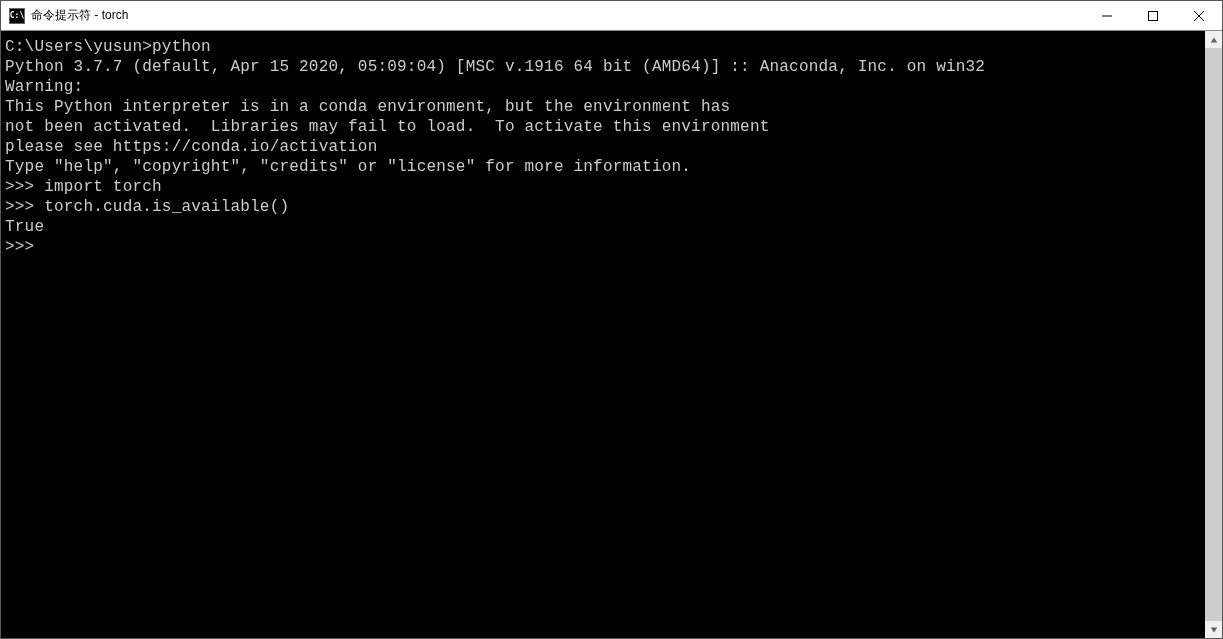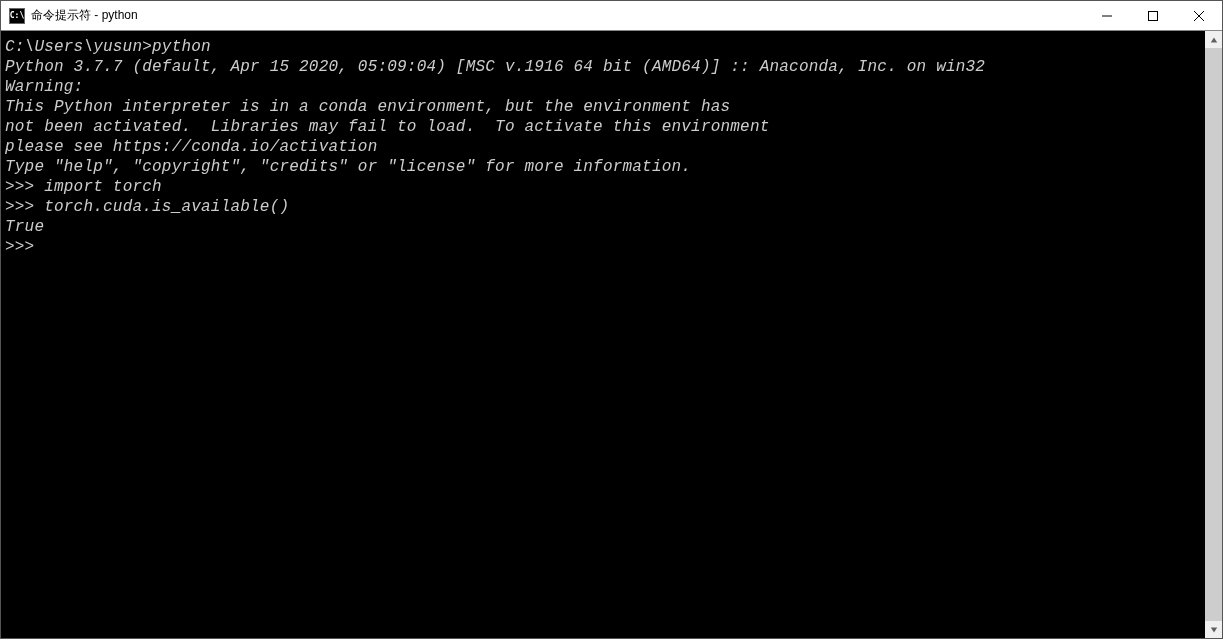--- a/index.html
+++ b/index.html
@@ -64,21 +64,20 @@
       height: 10px;
       stroke: #000;
       stroke-width: 1;
       fill: none;
     }
     .content-wrap {
       flex: 1;
       display: flex;
       min-height: 0;
       background: #000;
-      font-style: italic;
     }
     .terminal {
       flex: 1;
       background: #000000;
       color: #cccccc;
       font-family: "NSimSun", "SimSun", "Consolas", "Courier New", monospace;
       font-size: 16px;
       line-height: 20px;
       padding: 6px 4px 4px 4px;
       white-space: pre;
@@ -120,21 +119,21 @@
       background: #cdcdcd;
     }
     .prompt-sym { color: #cccccc; }
     .t-line { display: block; }
   </style>
 </head>
 <body>
 
 <div class="titlebar">
   <div class="titlebar-icon">C:\</div>
-  <div class="titlebar-title">命令提示符 - python</div>
+  <div class="titlebar-title">命令提示符 - torch</div>
   <div class="titlebar-controls">
     <button class="titlebar-btn">
       <svg viewBox="0 0 10 10">
           <line x1="0" y1="5" x2="10" y2="5"></line>
         </svg>
     </button>
     <button class="titlebar-btn">
       <svg viewBox="0 0 10 10">
           <rect x="0.5" y="0.5" width="9" height="9"></rect>
         </svg>

